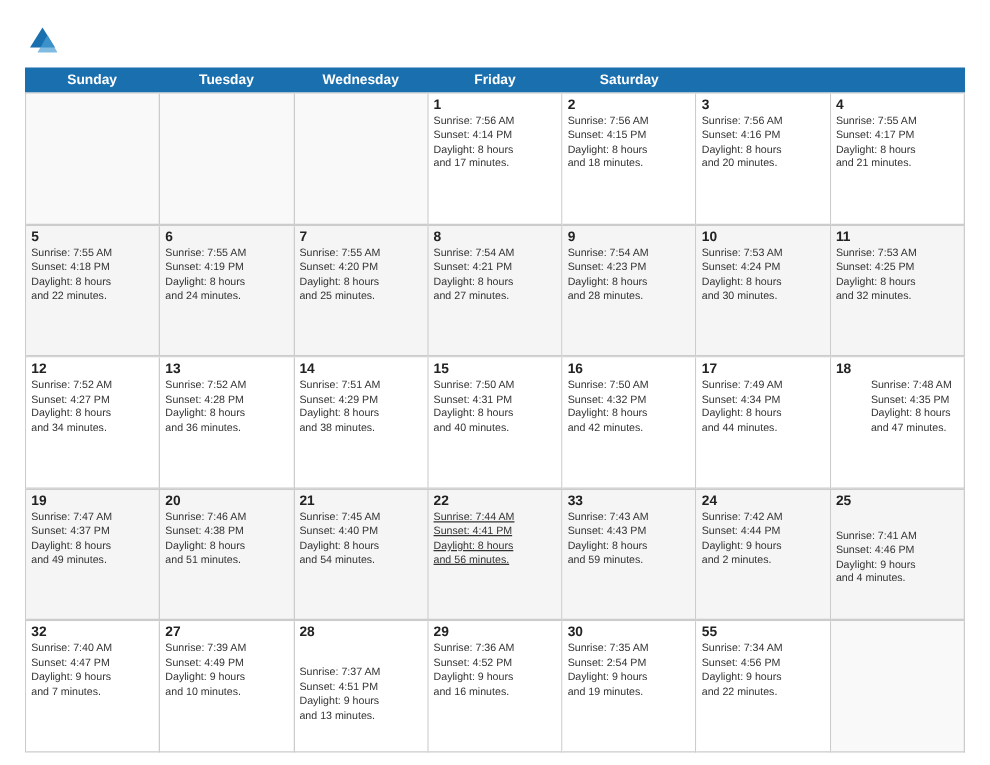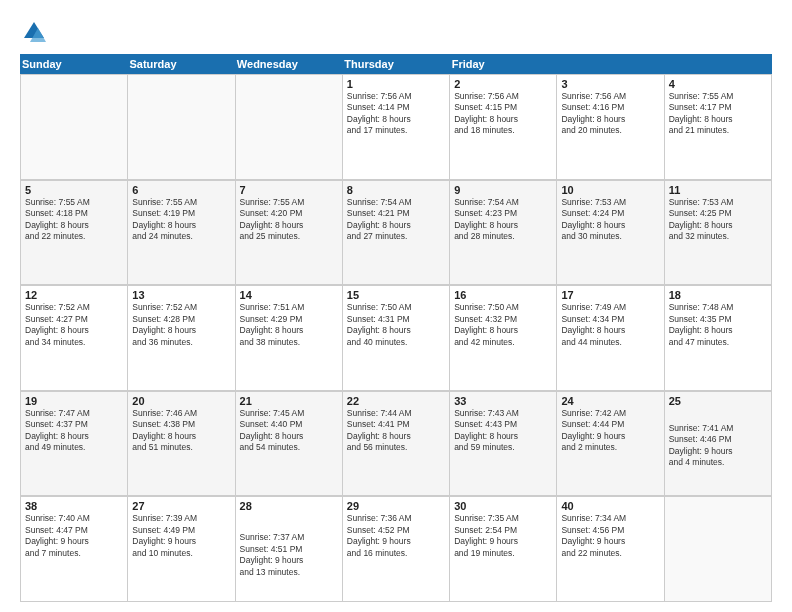--- a/index.html
+++ b/index.html
@@ -68,21 +68,21 @@
     }
     .cal-header {
       display: grid;
       grid-template-columns: repeat(7, 1fr);
       background: #1a6faf;
     }
     .cal-header-cell {
       color: #fff;
       font-size: 11px;
       font-weight: bold;
-      text-align: left;
+      text-align: center;
       padding: 4px 2px;
     }
     .cal-body {
       display: flex;
       flex-direction: column;
       flex: 1;
     }
     .cal-row {
       display: grid;
       grid-template-columns: repeat(7, 1fr);
@@ -139,24 +139,24 @@
     </div>
     <div class="title-block">
       <h1></h1>
       <h2></h2>
     </div>
   </div>
 
   <div class="calendar">
     <div class="cal-header">
     <div class="cal-header-cell">Sunday</div>
+        <div class="cal-header-cell">Tuesday</div>
+        <div class="cal-header-cell">Wednesday</div>
+        <div class="cal-header-cell">Friday</div>
         <div class="cal-header-cell">Saturday</div>
-        <div class="cal-header-cell">Wednesday</div>
-        <div class="cal-header-cell">Thursday</div>
-        <div class="cal-header-cell">Friday</div>
       </div>
     <div class="cal-body">
     <div class="cal-row">
           <div class="cal-cell empty"></div>
           <div class="cal-cell empty"></div>
           <div class="cal-cell empty"></div>
           <div class="cal-cell">
             <span class="day-num">1</span>
             <div class="day-info" style="white-space: pre-line;">Sunrise: 7:56 AM
 Sunset: 4:14 PM
@@ -274,21 +274,21 @@
           </div>
           <div class="cal-cell">
             <span class="day-num">17</span>
             <div class="day-info" style="white-space: pre-line;">Sunrise: 7:49 AM
 Sunset: 4:34 PM
 Daylight: 8 hours
 and 44 minutes.</div>
           </div>
           <div class="cal-cell">
             <span class="day-num">18</span>
-            <div class="day-info" style="white-space: pre-line;">Sunrise: 7:48 AM
+            <div class="day-info" style="white-space: pre-line; margin-left: 28px;">Sunrise: 7:48 AM
 Sunset: 4:35 PM
 Daylight: 8 hours
 and 47 minutes.</div>
           </div>
         </div>
         <div class="cal-row">
           <div class="cal-cell">
             <span class="day-num">19</span>
             <div class="day-info" style="white-space: pre-line;">Sunrise: 7:47 AM
 Sunset: 4:37 PM
@@ -304,21 +304,21 @@
           </div>
           <div class="cal-cell">
             <span class="day-num">21</span>
             <div class="day-info" style="white-space: pre-line;">Sunrise: 7:45 AM
 Sunset: 4:40 PM
 Daylight: 8 hours
 and 54 minutes.</div>
           </div>
           <div class="cal-cell">
             <span class="day-num">22</span>
-            <div class="day-info" style="white-space: pre-line;">Sunrise: 7:44 AM
+            <div class="day-info" style="white-space: pre-line; text-decoration: underline;">Sunrise: 7:44 AM
 Sunset: 4:41 PM
 Daylight: 8 hours
 and 56 minutes.</div>
           </div>
           <div class="cal-cell">
             <span class="day-num">33</span>
             <div class="day-info" style="white-space: pre-line;">Sunrise: 7:43 AM
 Sunset: 4:43 PM
 Daylight: 8 hours
 and 59 minutes.</div>
@@ -333,21 +333,21 @@
           <div class="cal-cell">
             <span class="day-num">25</span>
             <div class="day-info" style="white-space: pre-line; margin-top: 16px;">Sunrise: 7:41 AM
 Sunset: 4:46 PM
 Daylight: 9 hours
 and 4 minutes.</div>
           </div>
         </div>
         <div class="cal-row">
           <div class="cal-cell">
-            <span class="day-num">38</span>
+            <span class="day-num">32</span>
             <div class="day-info" style="white-space: pre-line;">Sunrise: 7:40 AM
 Sunset: 4:47 PM
 Daylight: 9 hours
 and 7 minutes.</div>
           </div>
           <div class="cal-cell">
             <span class="day-num">27</span>
             <div class="day-info" style="white-space: pre-line;">Sunrise: 7:39 AM
 Sunset: 4:49 PM
 Daylight: 9 hours
@@ -368,21 +368,21 @@
 and 16 minutes.</div>
           </div>
           <div class="cal-cell">
             <span class="day-num">30</span>
             <div class="day-info" style="white-space: pre-line;">Sunrise: 7:35 AM
 Sunset: 2:54 PM
 Daylight: 9 hours
 and 19 minutes.</div>
           </div>
           <div class="cal-cell">
-            <span class="day-num">40</span>
+            <span class="day-num">55</span>
             <div class="day-info" style="white-space: pre-line;">Sunrise: 7:34 AM
 Sunset: 4:56 PM
 Daylight: 9 hours
 and 22 minutes.</div>
           </div>
           <div class="cal-cell empty"></div>
         </div>
       </div>
   </div>
 </div>

